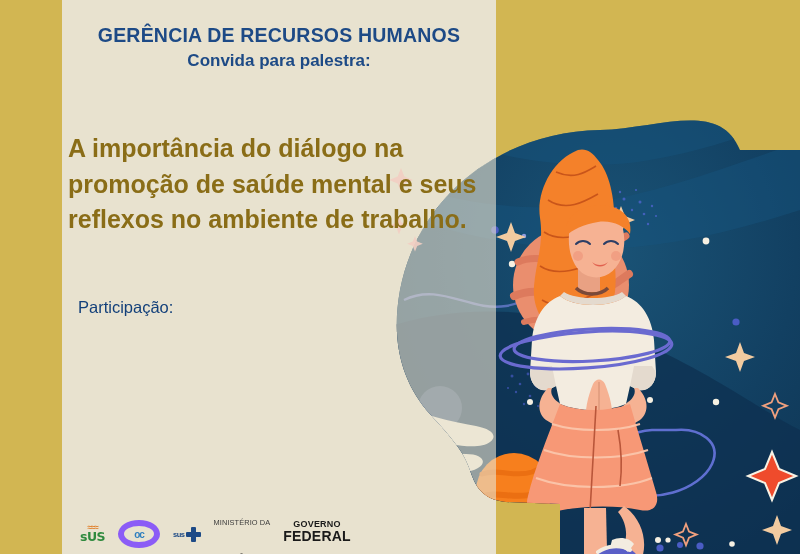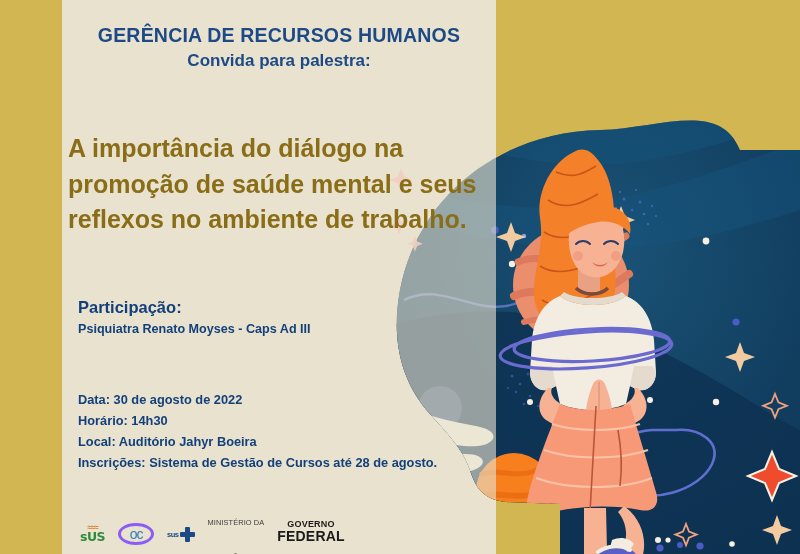--- a/index.html
+++ b/index.html
@@ -32,42 +32,42 @@
     line-height:1.18;
   }
 
   .maintitle{
     position:absolute;left:6px;top:131px;width:426px;text-align:left;
     color:#8a6d17;font-weight:bold;font-size:25px;line-height:1.42;
   }
 
   .block-part{position:absolute;left:16px;top:296px;width:420px;}
   .block-part .h{
-    color:#13407a;font-weight:bold;font-size:16.5px;line-height:1.35;margin-bottom:2px;
+    color:#13407a;font-weight:normal;font-size:16.5px;line-height:1.35;margin-bottom:2px;
   }
   .block-part .r{
     color:#13407a;font-weight:bold;font-size:12.6px;line-height:1.45;white-space:nowrap;
   }
 
   .block-info{position:absolute;left:16px;top:390px;width:420px;}
   .block-info .r{
     color:#13407a;font-weight:bold;font-size:12.8px;line-height:1.63;white-space:nowrap;
   }
 
   
   .logos{position:absolute;left:18px;top:518px;width:420px;height:32px;display:flex;align-items:center;gap:13px;}
   .logo{display:flex;align-items:center;height:30px;}
 
   .sus-a{display:flex;flex-direction:column;align-items:center;line-height:1;}
   .sus-a .wave{font-size:8px;color:#e07b22;font-weight:bold;letter-spacing:-1px;height:7px;}
   .sus-a .txt{font-size:12.5px;color:#2f8a3e;font-weight:bold;font-family:"DejaVu Sans",sans-serif;letter-spacing:-.5px;}
 
-  .oc-logo{width:30px;height:16px;border-radius:50%;border:3px solid #8b5cf6;
+  .oc-logo{width:30px;height:16px;border-radius:50%;border:6px solid #8b5cf6;
            display:flex;align-items:center;justify-content:center;
-           font-size:14px;color:#2f7fbf;font-weight:normal;letter-spacing:-1px;}
+           font-size:10px;color:#2f7fbf;font-weight:bold;letter-spacing:-1px;}
 
   .sus-cross{display:flex;align-items:center;gap:1px;}
   .sus-cross .sm{font-size:7.5px;color:#1d4a86;font-weight:bold;letter-spacing:-.5px;}
   .cross{position:relative;width:15px;height:15px;}
   .cross i{position:absolute;background:#1d4a86;display:block;}
   .cross i.v{left:5px;top:0;width:5px;height:15px;border-radius:1px;}
   .cross i.h{left:0;top:5px;width:15px;height:5px;border-radius:1px;}
 
   .minist{display:flex;flex-direction:column;align-items:flex-start;line-height:1.12;gap:27px;}
   .minist .t1{font-size:7.4px;color:#3b3b3b;letter-spacing:.1px;}
@@ -360,29 +360,22 @@
 
     <div class="hdr">
       <div class="l1">GERÊNCIA DE RECURSOS HUMANOS</div>
       <div class="l2">Convida para palestra:</div>
     </div>
 
     <div class="maintitle">A importância do diálogo na promoção de saúde mental e seus reflexos no ambiente de trabalho.</div>
 
     <div class="block-part">
       <div class="h">Participação:</div>
-      <div class="r">Psiquiatra Renato Moyses - Caps Ad III</div>
     </div>
 
-    <div class="block-info">
-      <div class="r">Data: 30 de agosto de 2022</div>
-      <div class="r">Horário: 14h30</div>
-      <div class="r">Local: Auditório Jahyr Boeira</div>
-      <div class="r">Inscrições: Sistema de Gestão de Cursos até 28 de agosto.</div>
-    </div>
 
     <div class="logos">
 
       <div class="logo">
         <div class="sus-a">
           <span class="wave">≈≈≈</span>
           <span class="txt">sUS</span>
         </div>
       </div>
 

